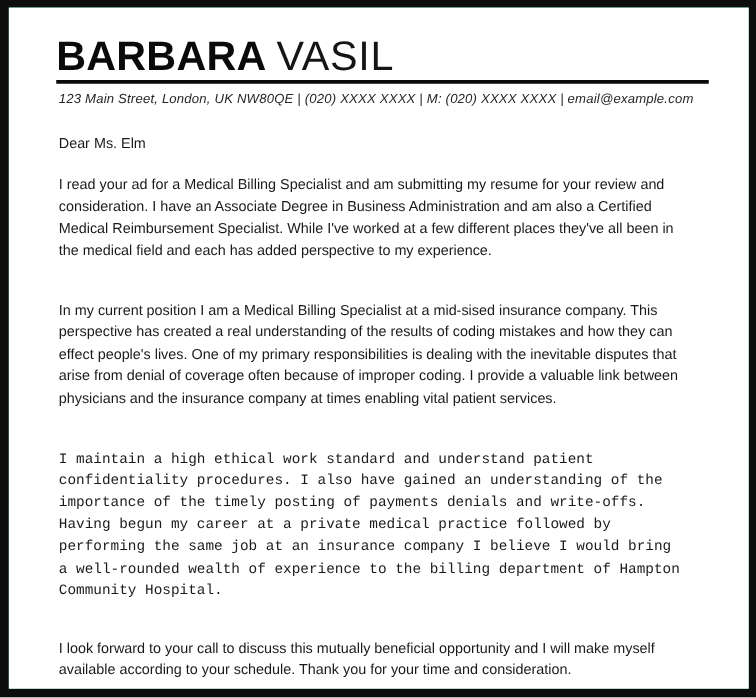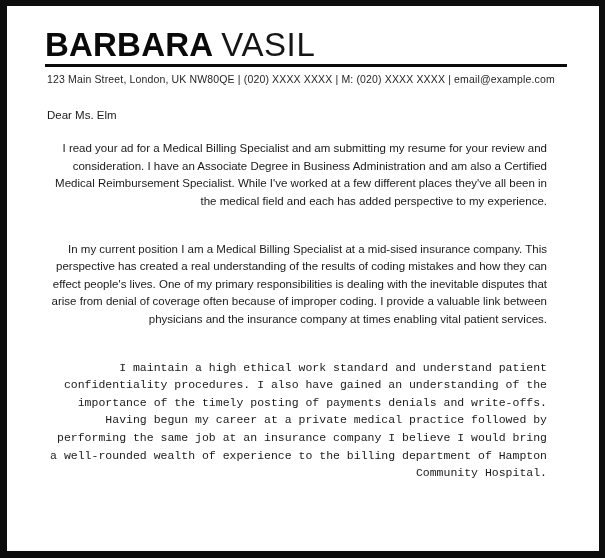--- a/index.html
+++ b/index.html
@@ -61,38 +61,39 @@
     width: 522px;
     margin: 3px 0 0 0;
   }
   .contact {
     font-size: 10.5px;
     color: #262626;
     letter-spacing: 0.15px;
     margin: 6px 0 0 2px;
     white-space: nowrap;
     line-height: 1.2;
+    font-style: italic;
   }
   .body-block {
     margin-top: 21px;
     padding-left: 2px;
   }
   .salutation {
     font-size: 11.5px;
     color: #1a1a1a;
     line-height: 1.45;
     margin: 0 0 17px 0;
   }
   .para {
     font-size: 11.5px;
     color: #1a1a1a;
     line-height: 1.53;
     margin: 0 0 30px 0;
     max-width: 500px;
-    text-align: right;
+    text-align: left;
   }
   .para.tight {
     margin-bottom: 29px;
     font-family: Liberation Mono, monospace;
   }
   .closing {
     font-size: 11.5px;
     color: #1a1a1a;
     line-height: 1.5;
     margin: 0 0 18px 0;
@@ -110,17 +111,18 @@
       </div>
       <div class="rule"></div>
       <div class="contact">123 Main Street, London, UK NW80QE  |  (020) XXXX XXXX  |  M: (020) XXXX XXXX  |  email@example.com</div>
     </header>
 
     <section class="body-block">
       <p class="salutation">Dear Ms. Elm</p>
       <p class="para">I read your ad for a Medical Billing Specialist and am submitting my resume for your review and consideration. I have an Associate Degree in Business Administration and am also a Certified Medical Reimbursement Specialist. While I've worked at a few different places they've all been in the medical field and each has added perspective to my experience.</p>
       <p class="para">In my current position I am a Medical Billing Specialist at a mid-sised insurance company. This perspective has created a real understanding of the results of coding mistakes and how they can effect people's lives. One of my primary responsibilities is dealing with the inevitable disputes that arise from denial of coverage often because of improper coding. I provide a valuable link between physicians and the insurance company at times enabling vital patient services.</p>
       <p class="para tight">I maintain a high ethical work standard and understand patient confidentiality procedures. I also have gained an understanding of the importance of the timely posting of payments denials and write-offs. Having begun my career at a private medical practice followed by performing the same job at an insurance company I believe I would bring a well-rounded wealth of experience to the billing department of Hampton Community Hospital.</p>
+      <p class="closing">I look forward to your call to discuss this mutually beneficial opportunity and I will make myself available according to your schedule. Thank you for your time and consideration.</p>
 
     </section>
 
   </div>
 </div>
 
 </body></html>

